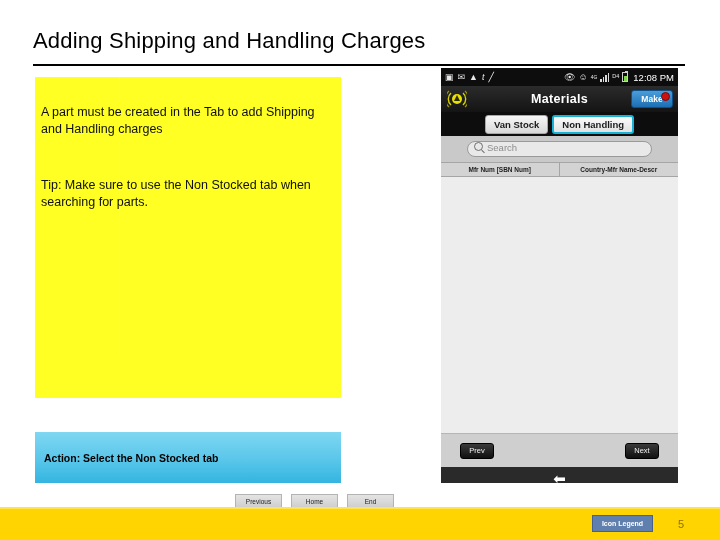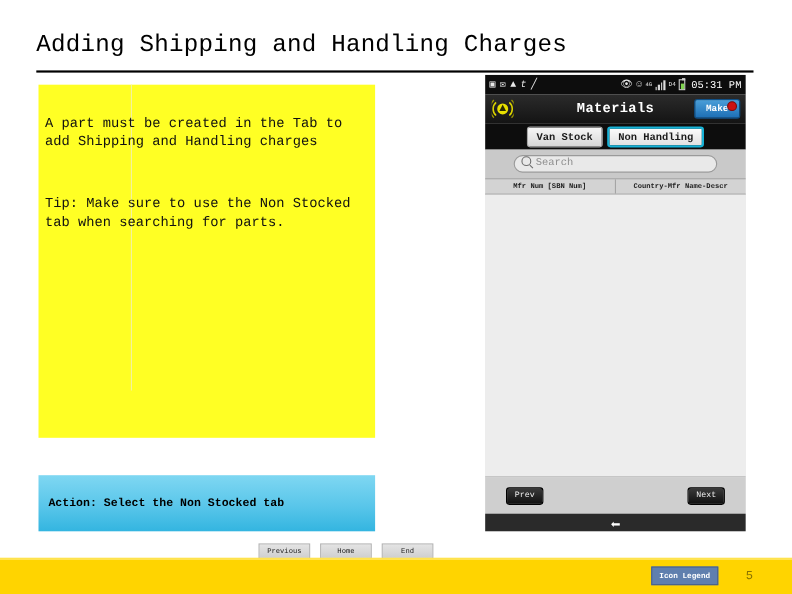--- a/index.html
+++ b/index.html
@@ -12,21 +12,20 @@
     background: #ffffff;
     font-family: "Liberation Sans", sans-serif;
     overflow: hidden;
     position: relative;
   }
   .slide {
     position: absolute;
     inset: 0;
     width: 572px;
     height: 540px;
-    font-family: Liberation Mono, monospace;
   }
 
   
   .slide-title {
     position: absolute;
     left: 33px;
     top: 28px;
     font-size: 22px;
     color: #000000;
     letter-spacing: 0.2px;
@@ -477,21 +476,21 @@
         <span class="sb-ico">☺</span>
         <span class="sb-ico" style="font-size:5px;">4G</span>
         <span class="sb-bars">
             <i></i>
             <i></i>
             <i></i>
             <i></i>
           </span>
         <span class="sb-ico" style="font-size:5.5px;">D4</span>
         <span class="sb-batt"></span>
-        <span class="sb-time">05:31 PM</span>
+        <span class="sb-time">12:08 PM</span>
       </div>
     </div>
 
     <div class="app-bar">
       <span class="signal-icon">
         <svg viewBox="0 0 20 20" width="20" height="20">
           <circle cx="10" cy="10" r="5" fill="#e8e000"></circle>
           <polygon points="10,6 13,12 7,12" fill="#2b2b00"></polygon>
           <path d="M4,4 A8,8 0 0,0 4,16" stroke="#d8d000" stroke-width="1.4" fill="none"></path>
           <path d="M16,4 A8,8 0 0,1 16,16" stroke="#d8d000" stroke-width="1.4" fill="none"></path>

